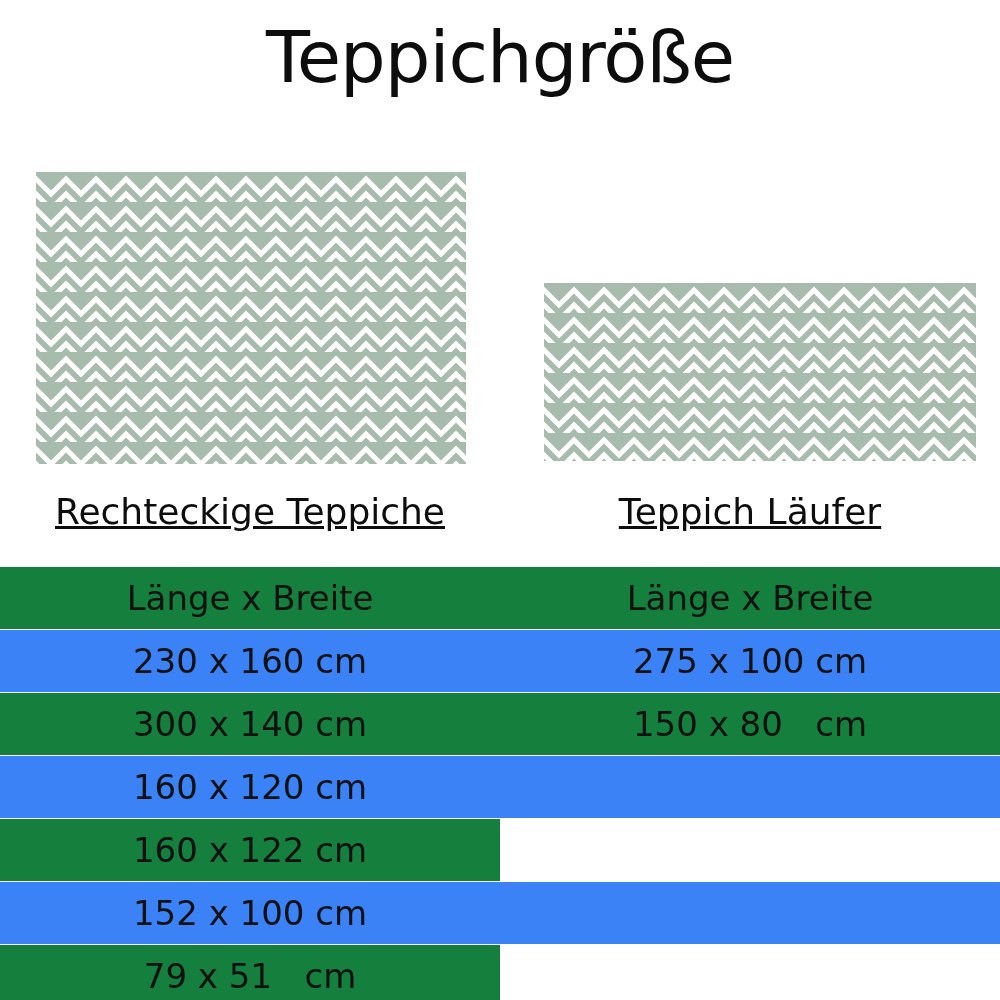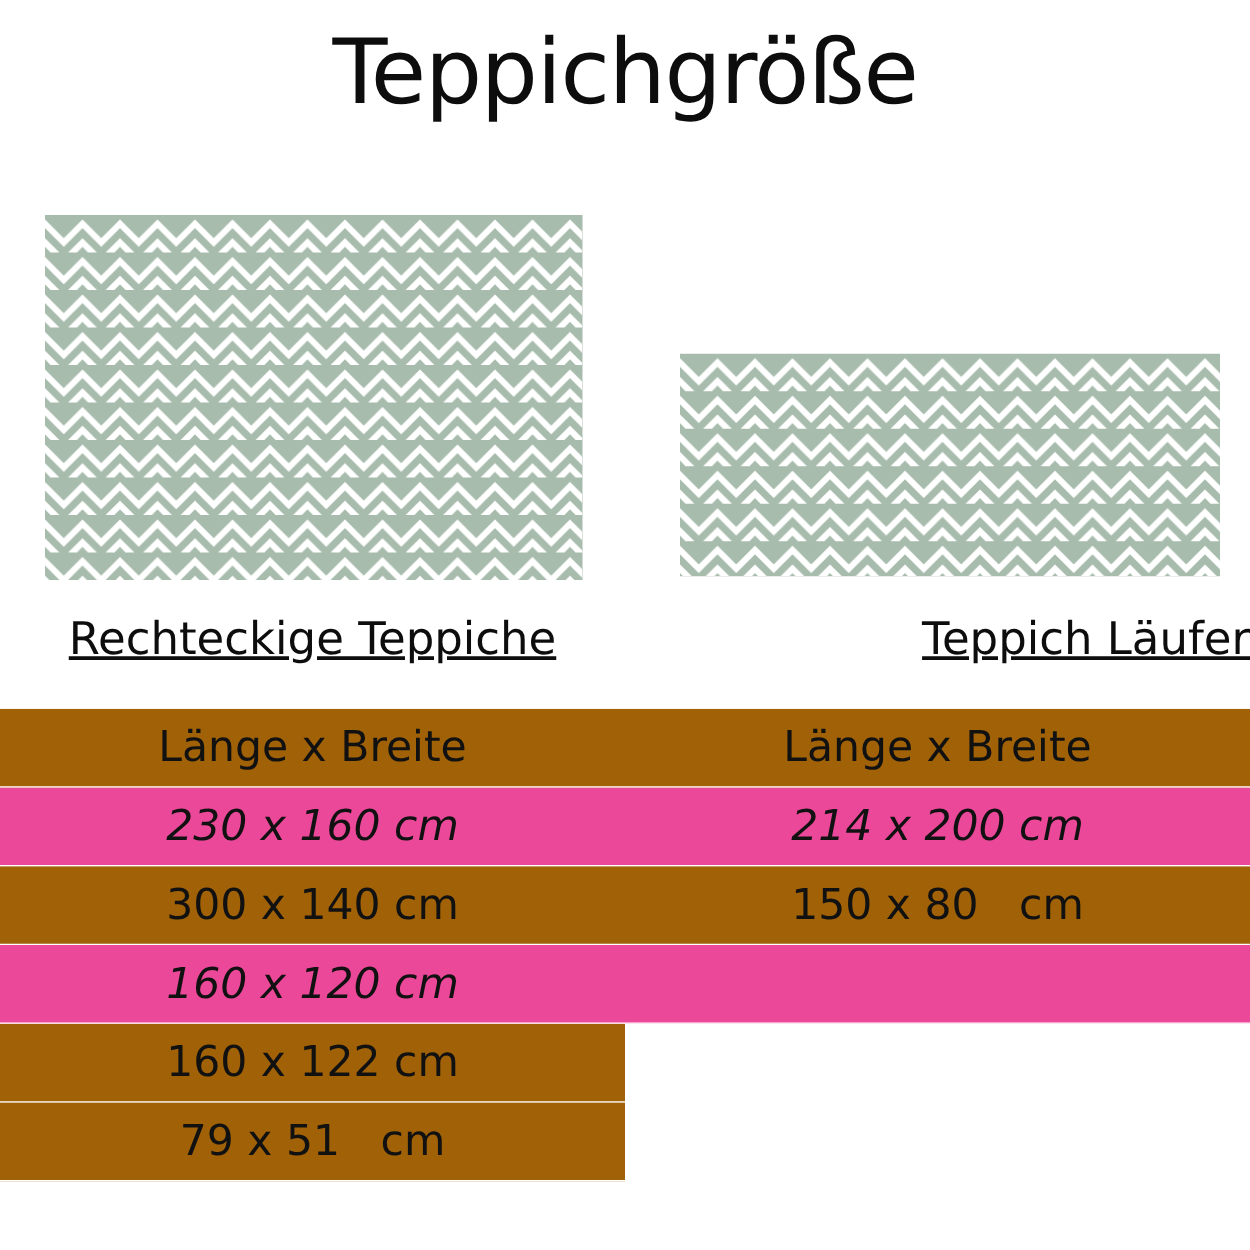--- a/index.html
+++ b/index.html
@@ -71,21 +71,21 @@
   .caption-rect {
     left: 0;
     top: 491px;
     width: 500px;
     text-align: center;
   }
   .caption-runner {
     left: 500px;
     top: 491px;
     width: 500px;
-    text-align: right;
+    text-align: center;
   }
 
   
   .table {
     position: absolute;
     left: 0;
     top: 566px;
     width: 1000px;
     border-collapse: collapse;
     table-layout: fixed;
@@ -95,25 +95,24 @@
     height: 62px;
     border: 2px solid #ffffff;
     text-align: center;
     vertical-align: middle;
     font-size: 34px;
     color: #111111;
     padding: 0;
     white-space: pre;
   }
   .table tr.shade td {
-    background: #a16207;
+    background: #15803d;
   }
   .table tr.plain td {
-    background: #ec4899;
-    font-style: italic;
+    background: #3b82f6;
   }
   .table tr.plain td, .table tr.shade td {
     border-left: none;
     border-right: none;
   }
   .table td.cell-left {
     border-right: 2px solid #ffffff;
   }
   .table td.empty {
     background: #ffffff;
@@ -162,34 +161,38 @@
   <div class="caption caption-runner">Teppich Läufer</div>
 
   <table class="table">
     <tbody>
       <tr class="shade">
         <td class="cell-left">Länge x Breite</td>
         <td>Länge x Breite</td>
       </tr>
       <tr class="plain">
         <td class="cell-left">230 x 160 cm</td>
-        <td>214 x 200 cm</td>
+        <td>275 x 100 cm</td>
       </tr>
       <tr class="shade">
         <td class="cell-left">300 x 140 cm</td>
         <td>150 x 80   cm</td>
       </tr>
       <tr class="plain">
         <td class="cell-left">160 x 120 cm</td>
         <td class="empty"></td>
       </tr>
       <tr class="shade">
         <td class="cell-left">160 x 122 cm</td>
         <td class="empty"></td>
       </tr>
+      <tr class="plain">
+        <td class="cell-left">152 x 100 cm</td>
+        <td class="empty"></td>
+      </tr>
       <tr class="shade">
         <td class="cell-left">79 x 51   cm</td>
         <td class="empty"></td>
       </tr>
     </tbody>
   </table>
 
 </div>
 
 </body></html>

